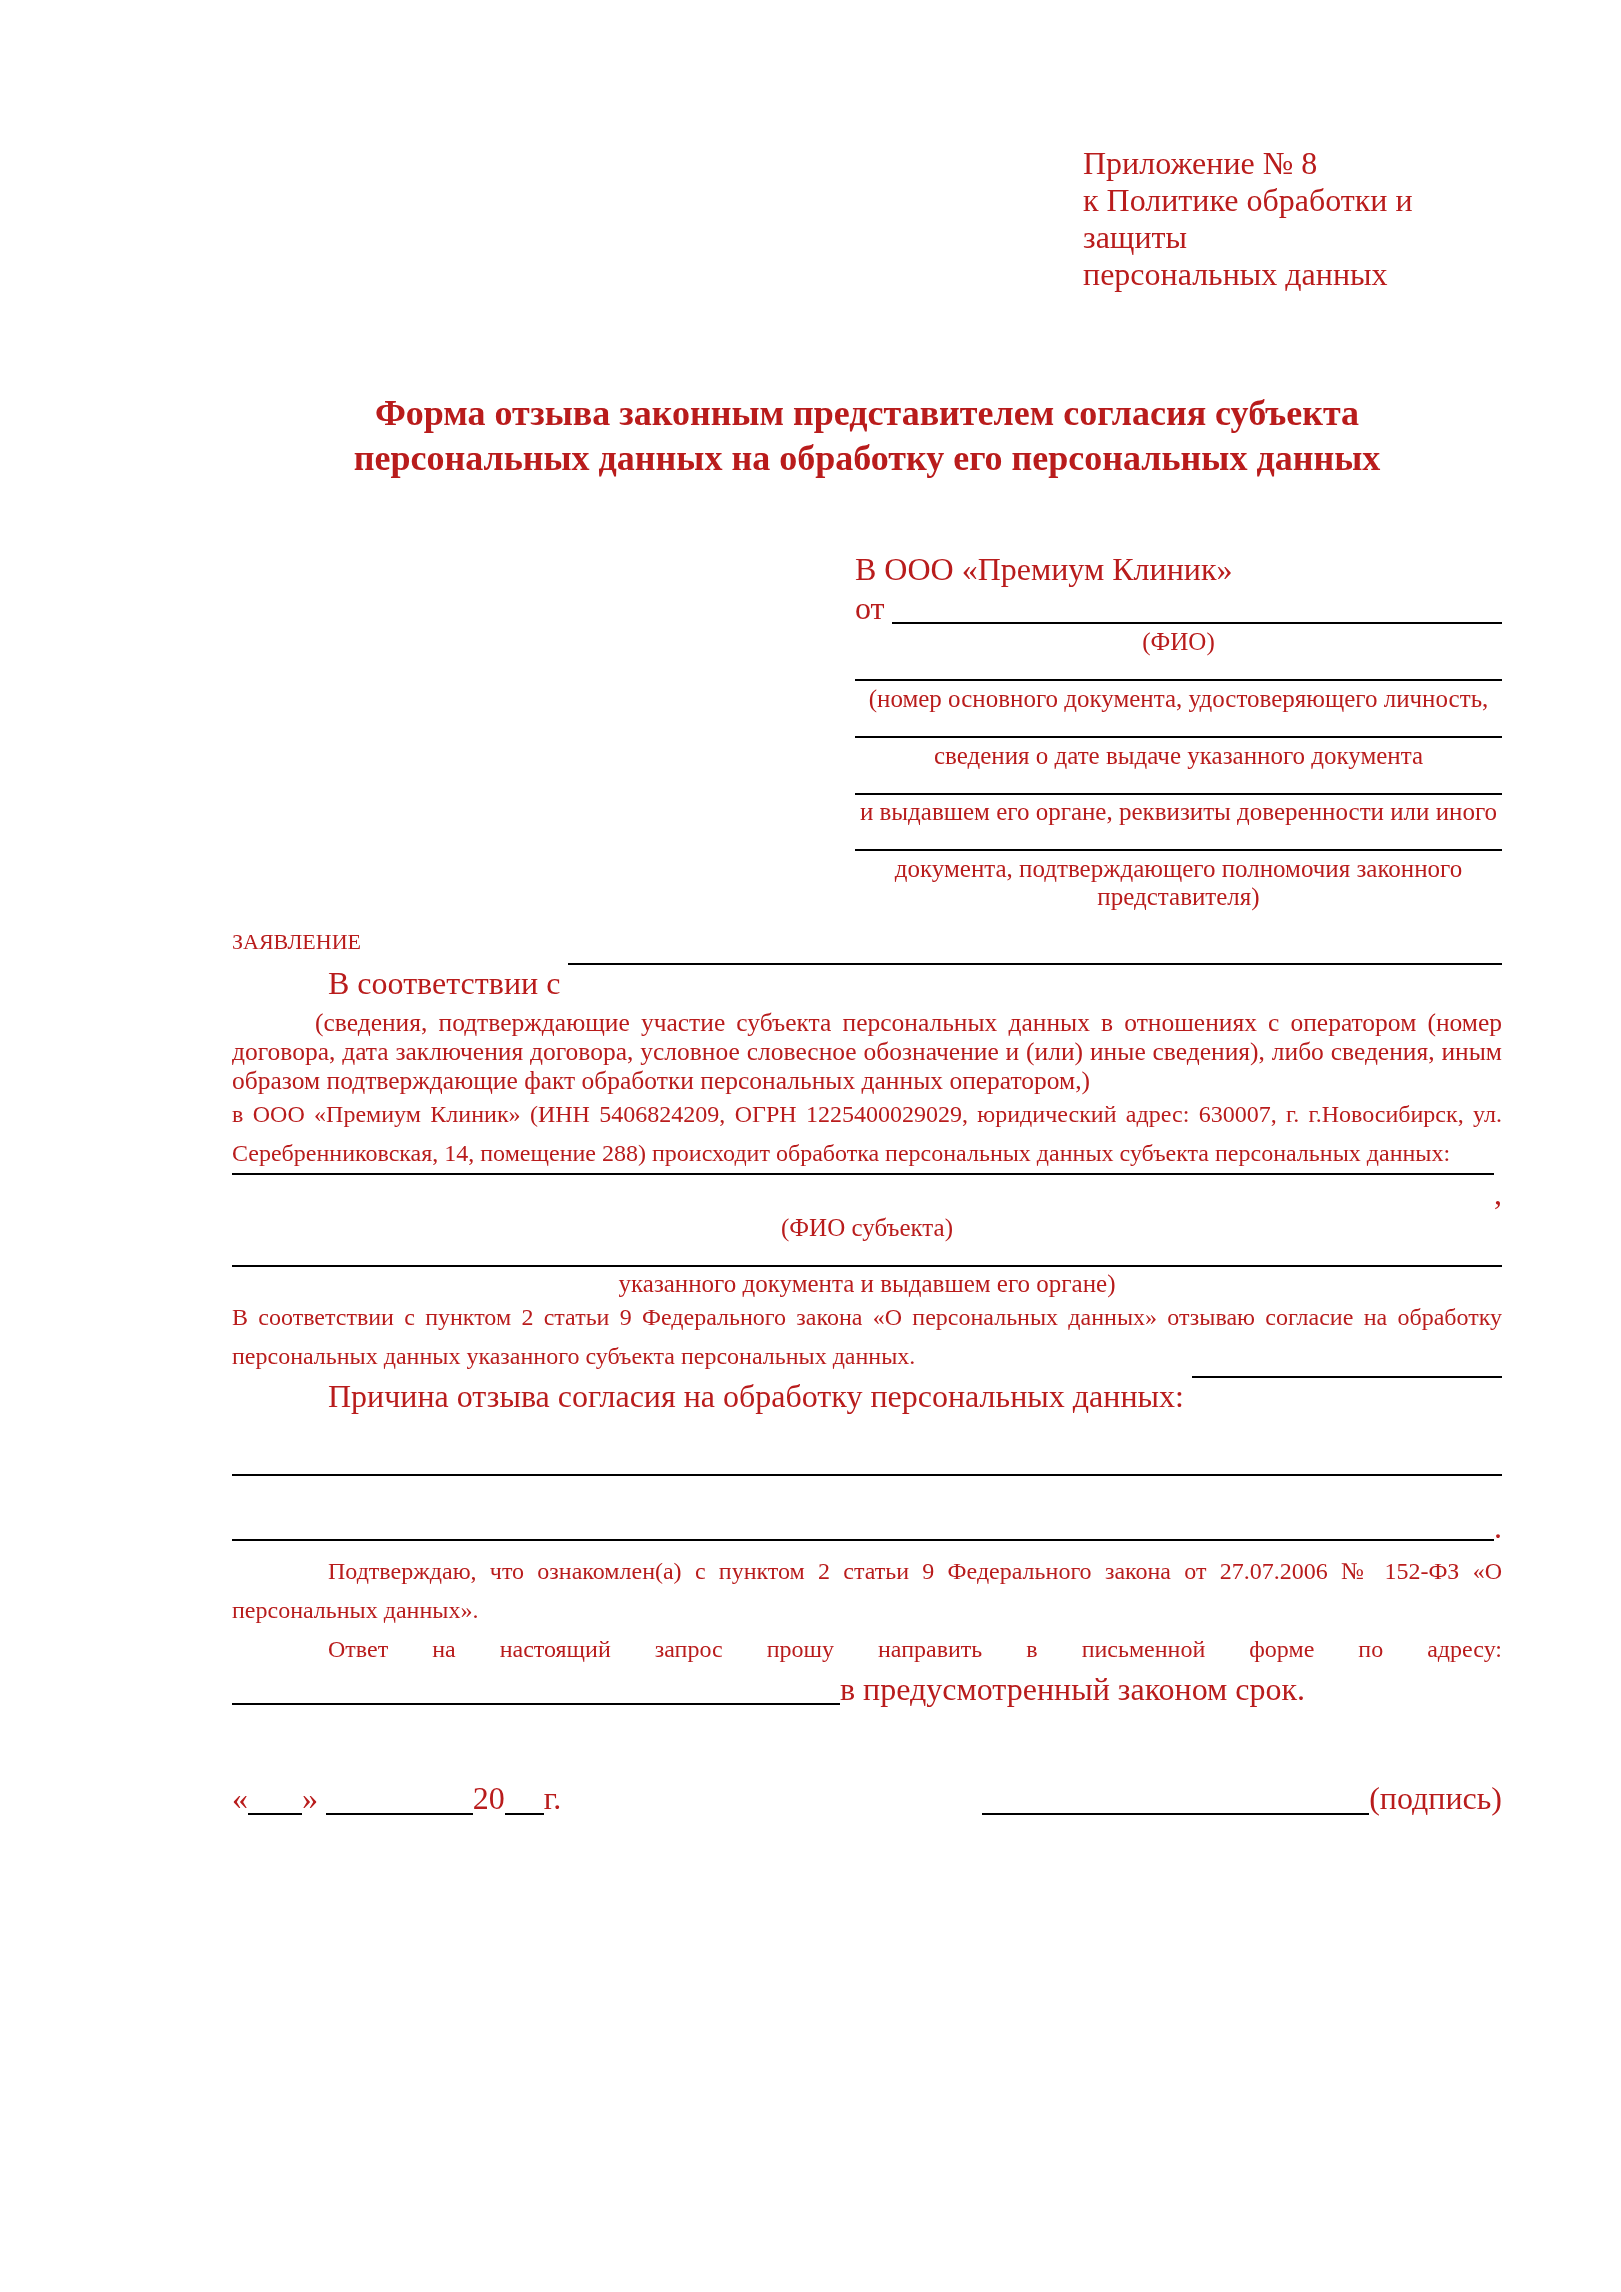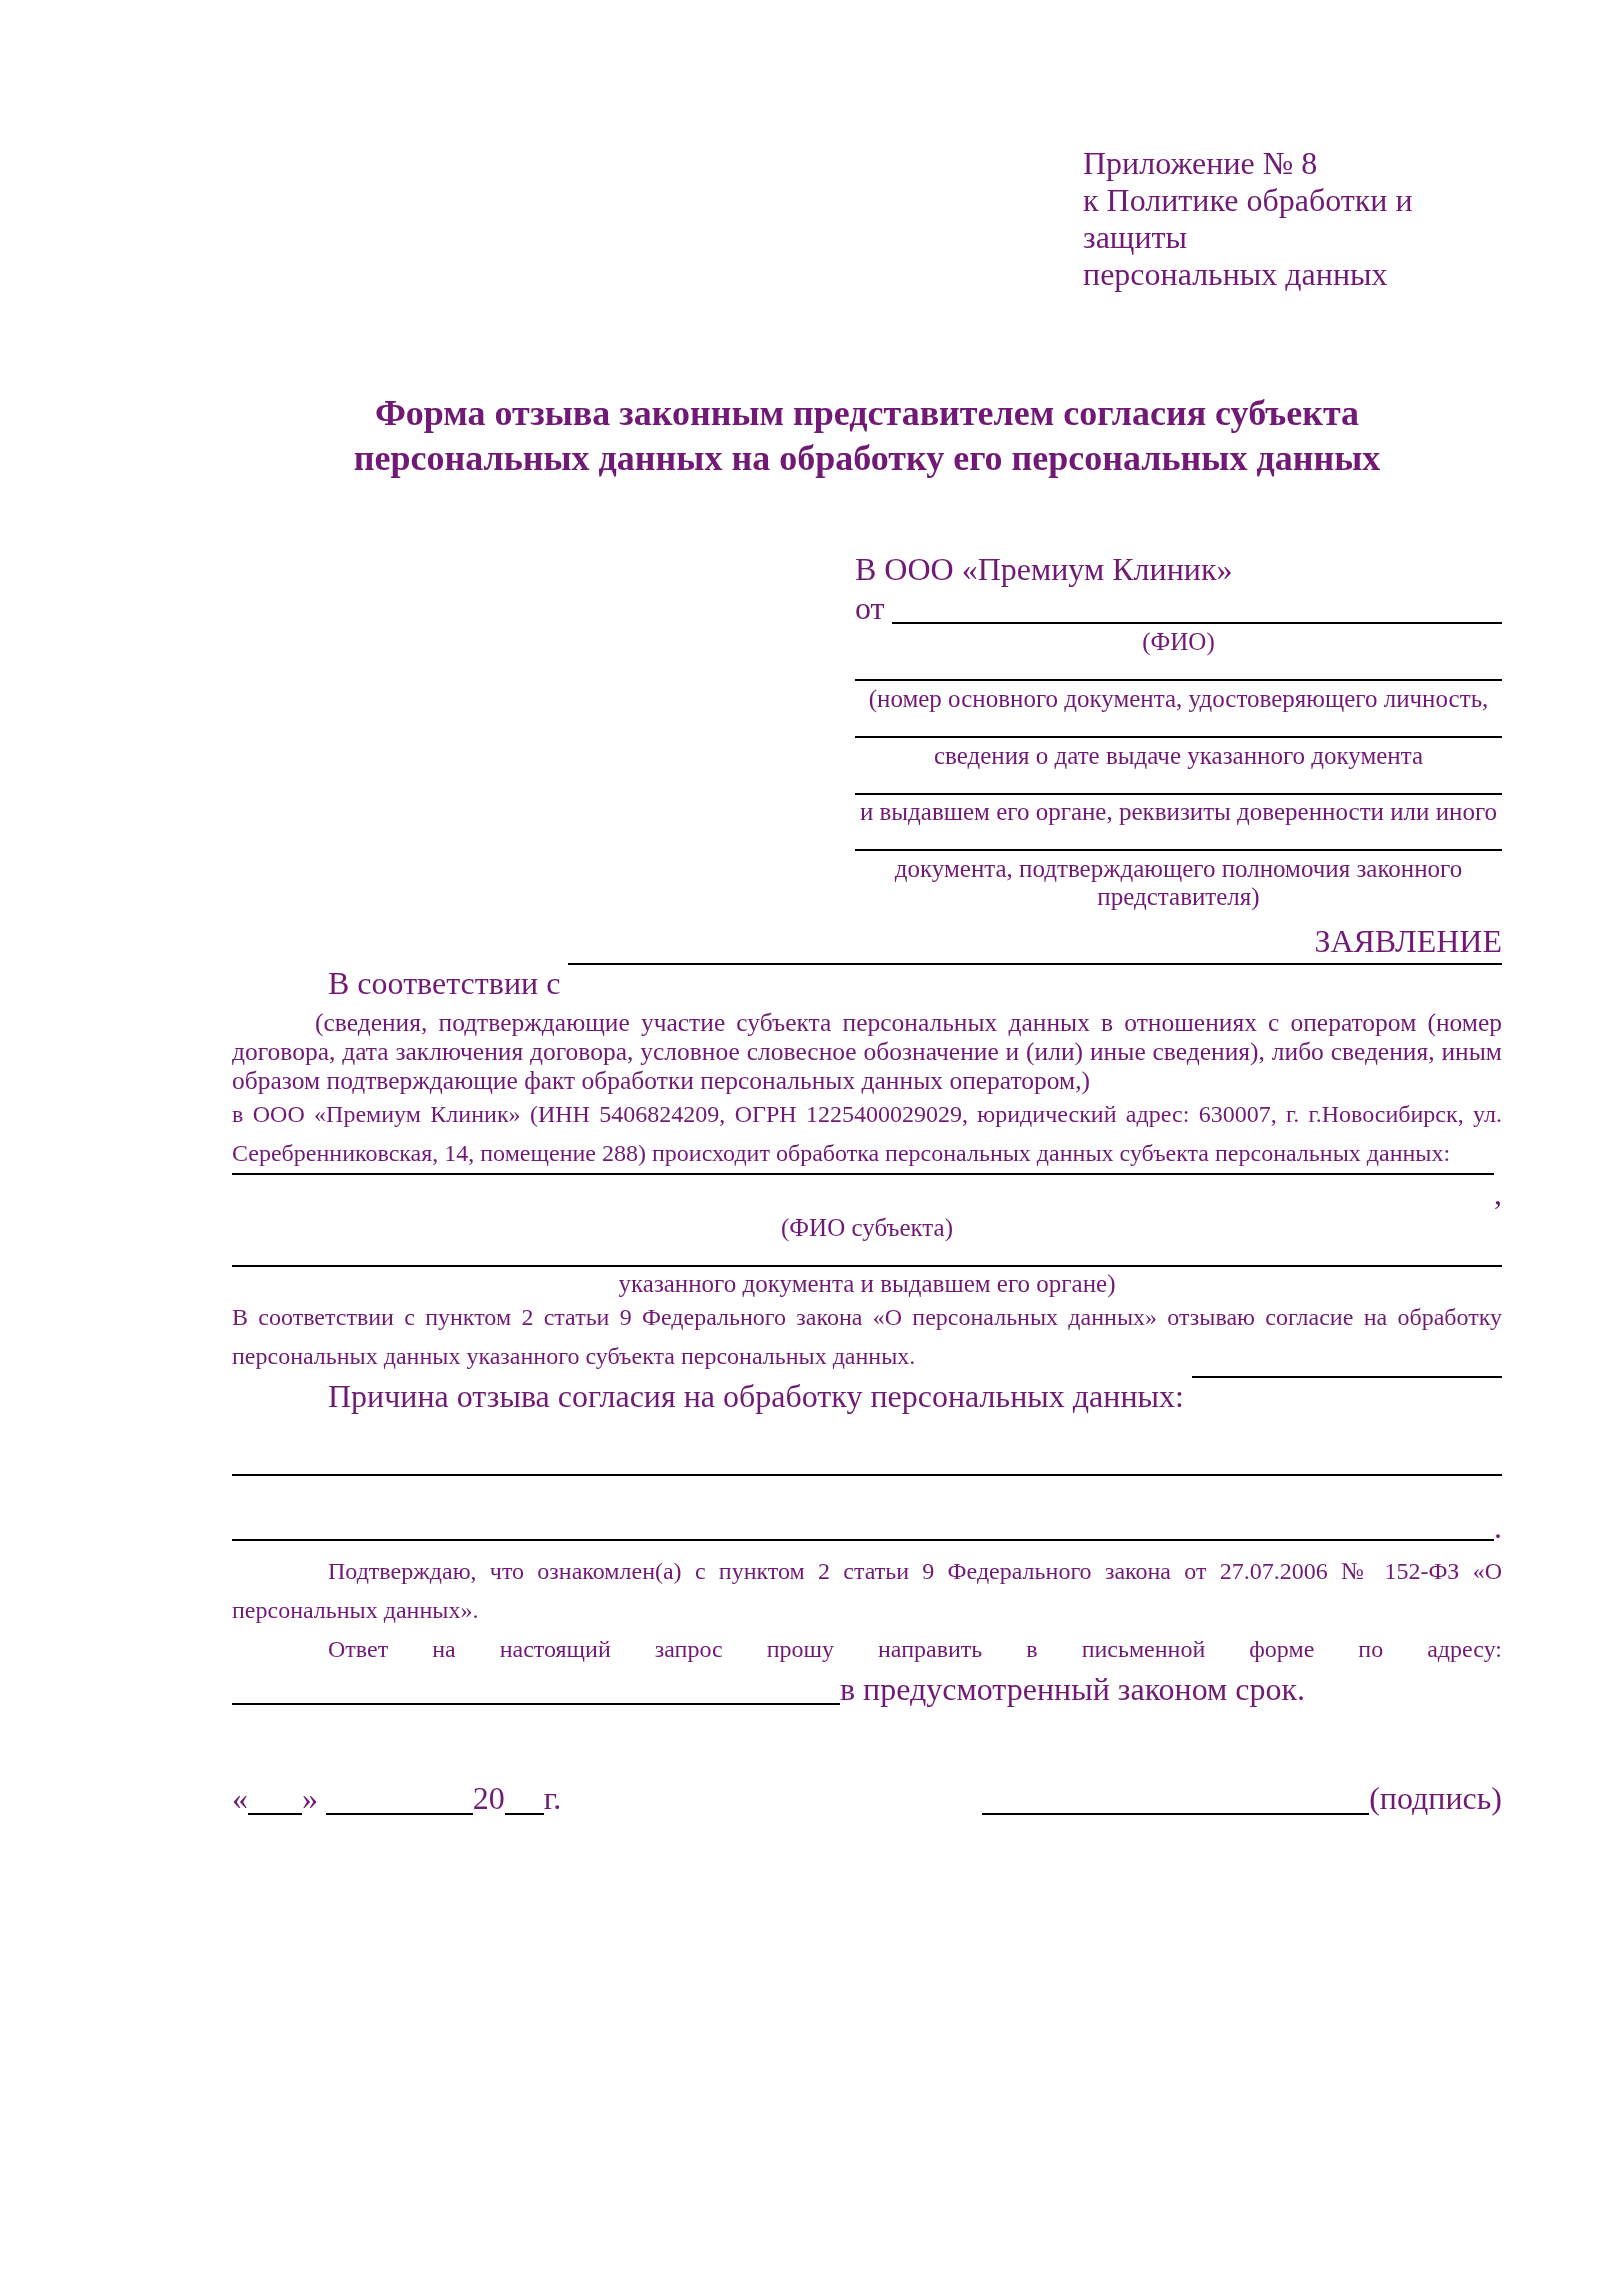--- a/index.html
+++ b/index.html
@@ -2,21 +2,21 @@
 <html><head>
 <meta charset="utf-8">
 <style>
   html,body { margin:0; padding:0; background:#888; }
   .page {
     position: relative;
     width: 1621px;
     height: 2293px;
     margin: 0 auto;
     background: #ffffff;
-    color: #701a75;
+    color: #b91c1c;
     font-family: "Liberation Serif", "DejaVu Serif", serif;
     box-sizing: border-box;
     padding: 145px 119px 0 232px; 
     overflow: hidden;
   }
   .content { width: 1270px; }
 
   
   .hdr { margin-left: 851px; font-size: 32px; line-height: 37px; }
 
@@ -28,21 +28,21 @@
   .addr-row { display: flex; align-items: flex-end; }
   .addr-row .fl { margin-bottom: 3.9px; }
 
   .fl { flex: 1 1 auto; border-bottom: 2.9px solid #000; }
   .uline { border-bottom: 2.9px solid #000; height: 0; }
 
   .cap { font-size: 25px; line-height: 27.4px; text-align: center; }
   .group { margin-top: 23.5px; }
   .group .uline { margin-bottom: 3.9px; }
 
-  .zayav { margin-top: 9.8px; text-align: right; font-size: 32px; line-height: 43px; }
+  .zayav { margin-top: 9.8px; text-align: left; font-size: 22px; line-height: 43px; }
 
   .row { display: flex; align-items: flex-start; font-size: 32px; line-height: 41px; }
   .row .fl { margin-bottom: 4.9px; }
   .indent { padding-left: 96px; white-space: nowrap; }
   .gap8 { width: 7.8px; flex: 0 0 auto; }
 
   .fine { margin-top: 3.9px; font-size: 25.5px; line-height: 29px; text-align: justify; text-indent: 83px; }
 
   .para { font-size: 24px; line-height: 39px; text-align: justify; }
   .para.ind { text-indent: 96px; }

